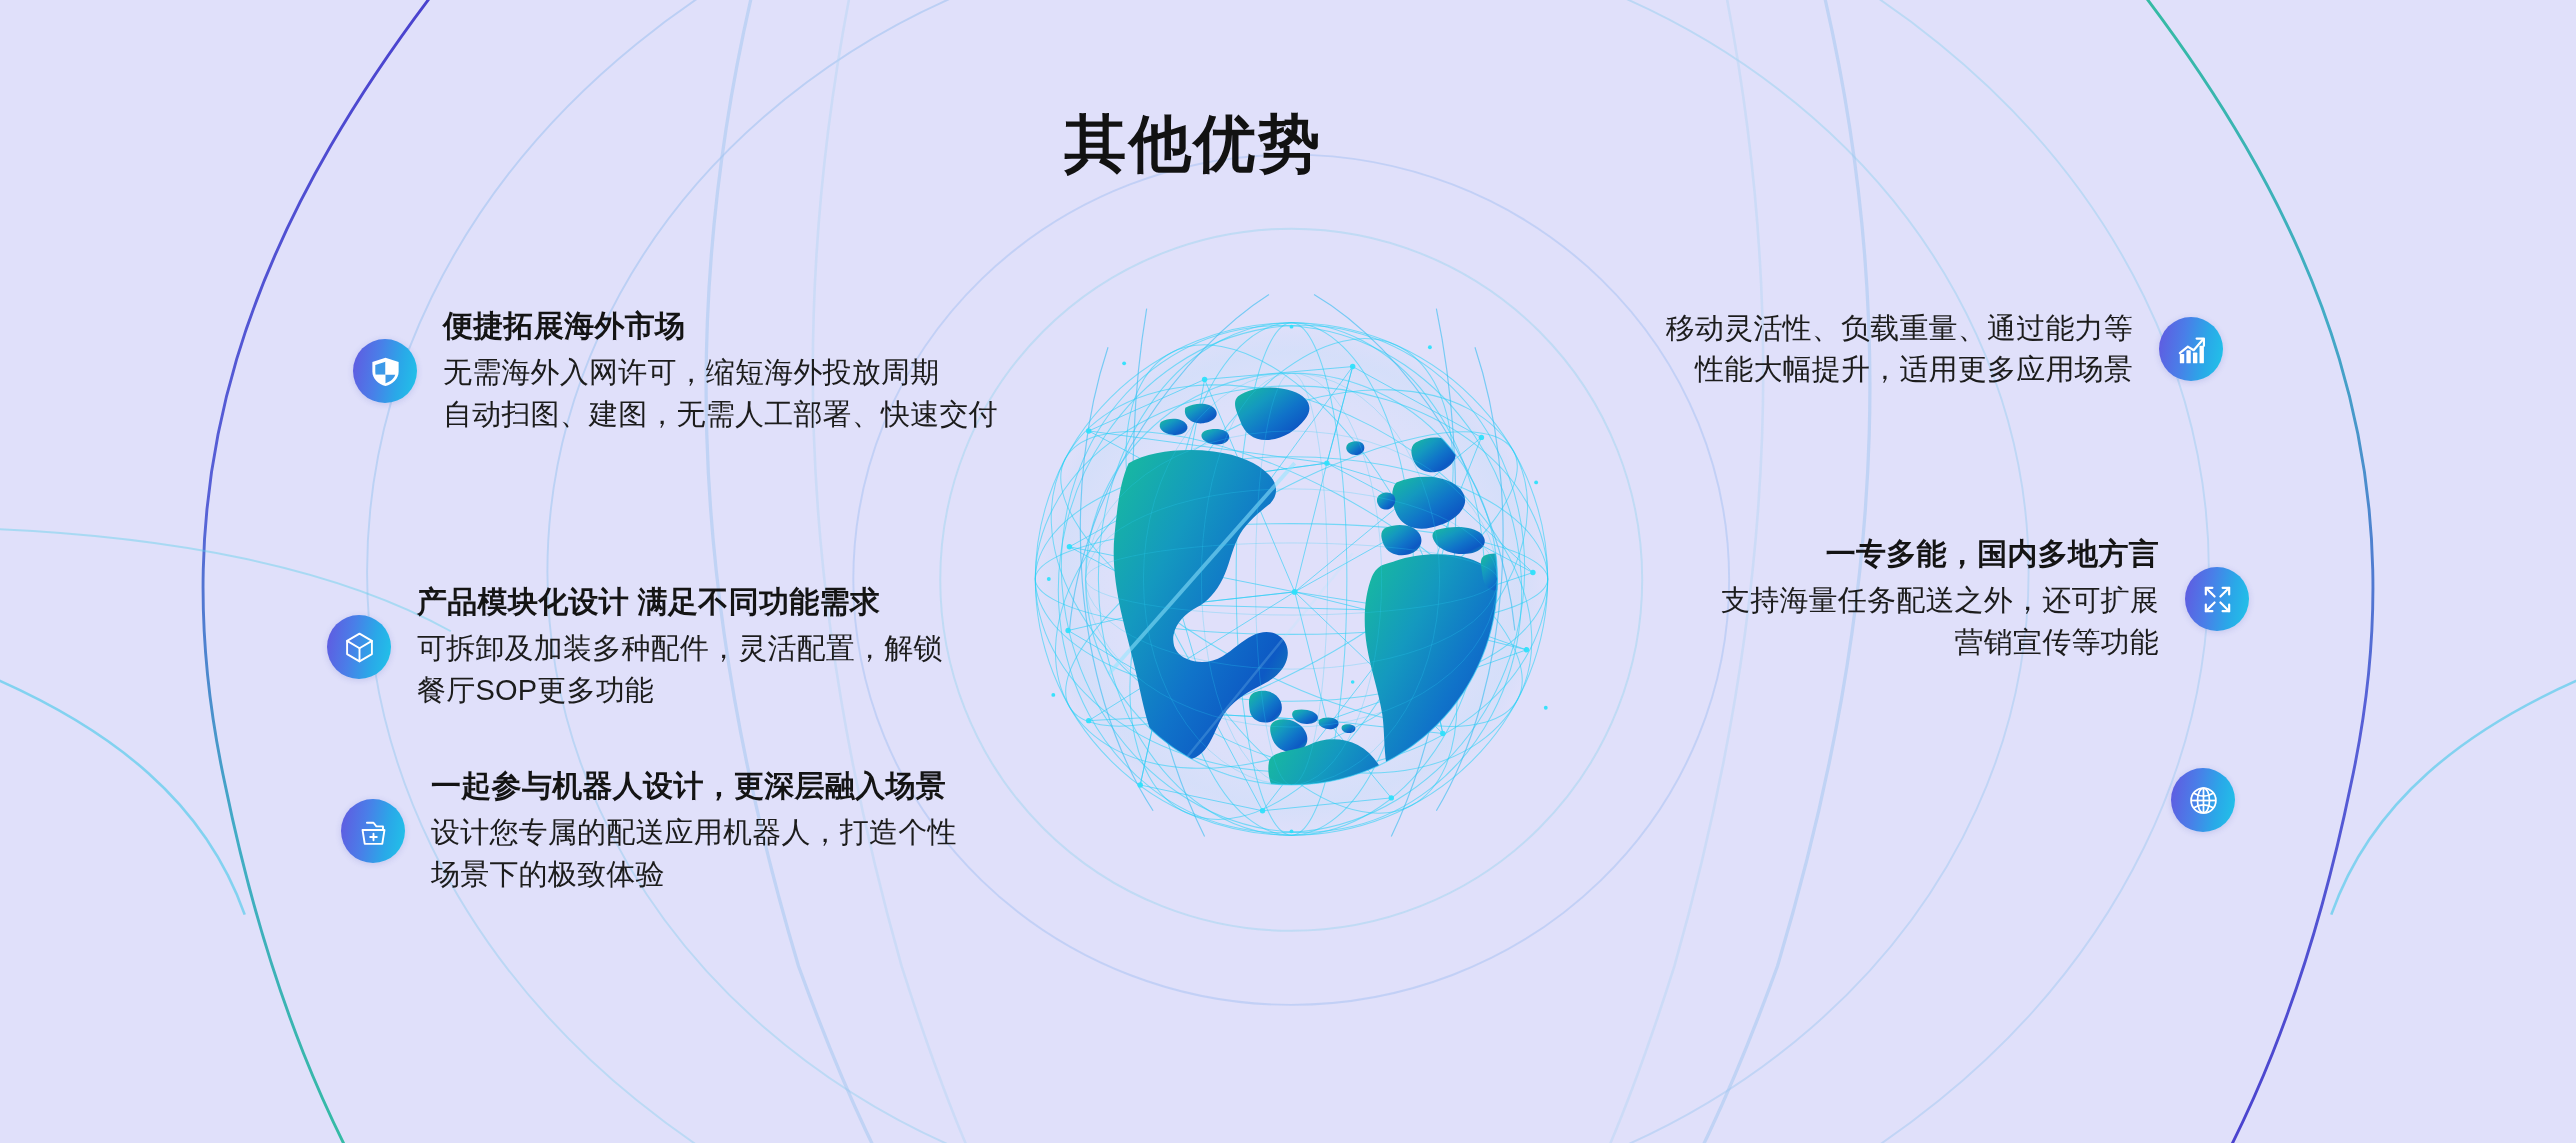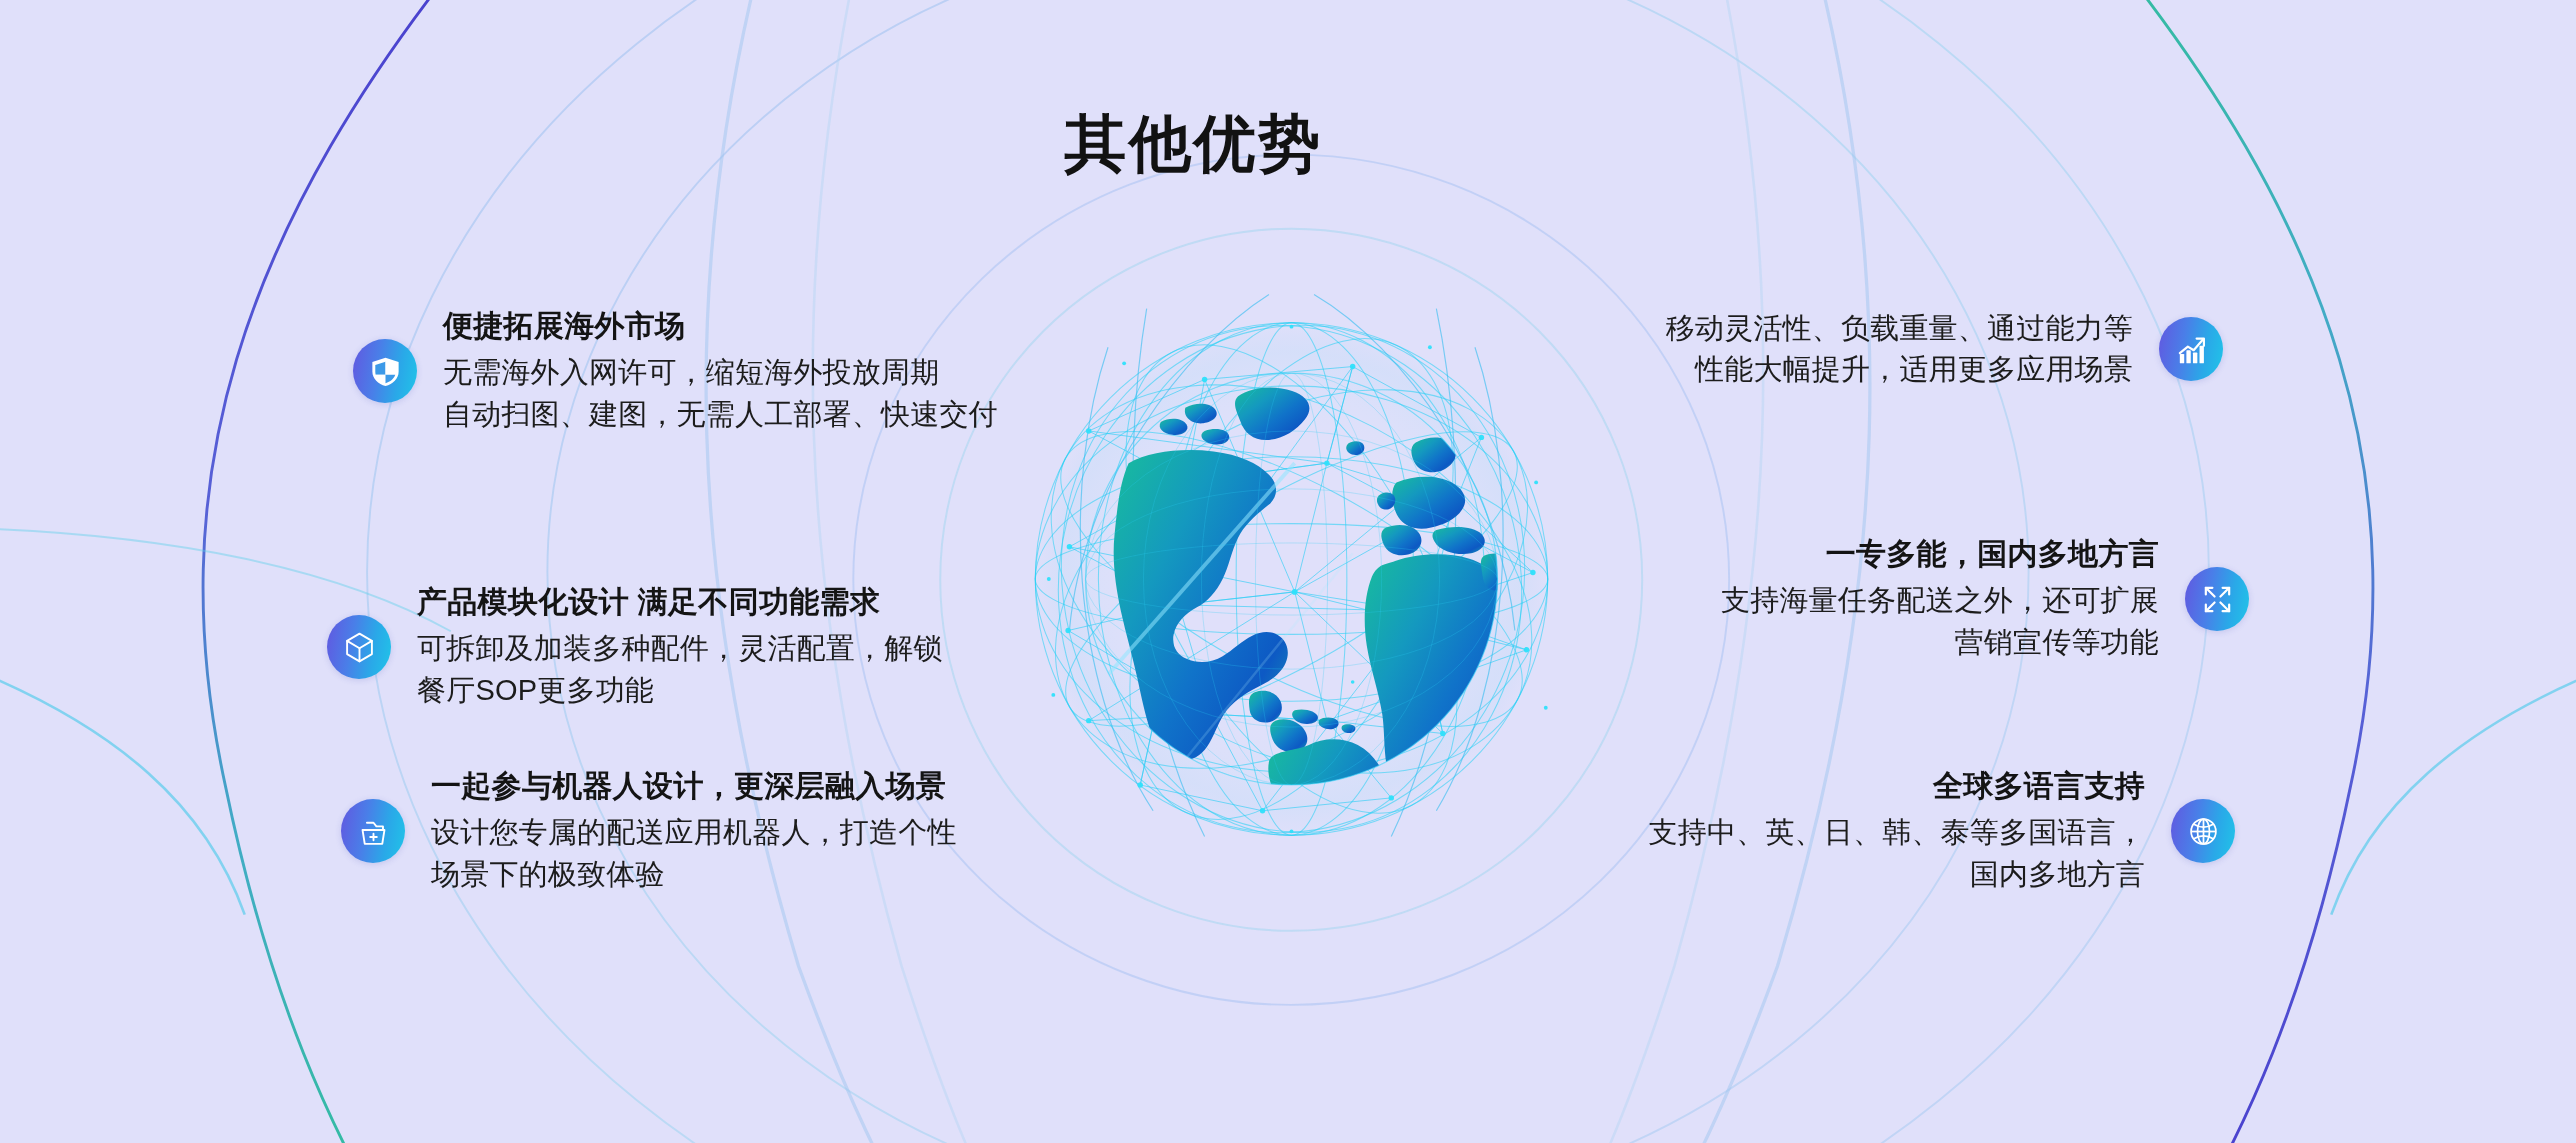--- a/index.html
+++ b/index.html
@@ -436,21 +436,16 @@
         <g fill="none" stroke="#ffffff" stroke-width="2.4">
           <circle cx="24" cy="24" r="17"></circle>
           <ellipse cx="24" cy="24" rx="8.2" ry="17"></ellipse>
           <line x1="24" y1="7" x2="24" y2="41"></line>
           <line x1="7" y1="24" x2="41" y2="24"></line>
           <path d="M10.2 13.6 C14.8 16.6 19.2 18 24 18 C28.8 18 33.2 16.6 37.8 13.6"></path>
           <path d="M10.2 34.4 C14.8 31.4 19.2 30 24 30 C28.8 30 33.2 31.4 37.8 34.4"></path>
         </g>
       </svg>
     </div>
-    <div class="ftext">
-      <div class="fhead">全球多语言支持</div>
-      <div class="fline">支持中、英、日、韩、泰等多国语言，</div>
-      <div class="fline">国内多地方言</div>
-    </div>
   </div>
 
 </div>
 
 
 </body></html>

